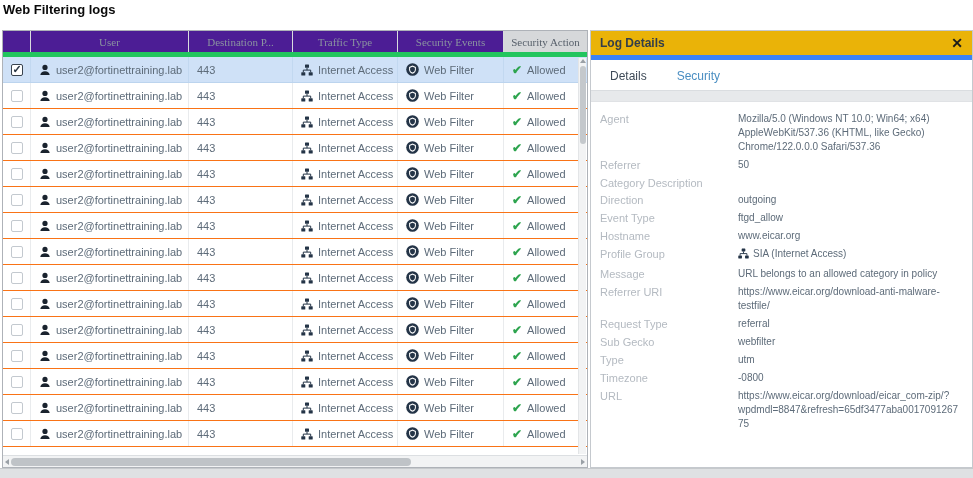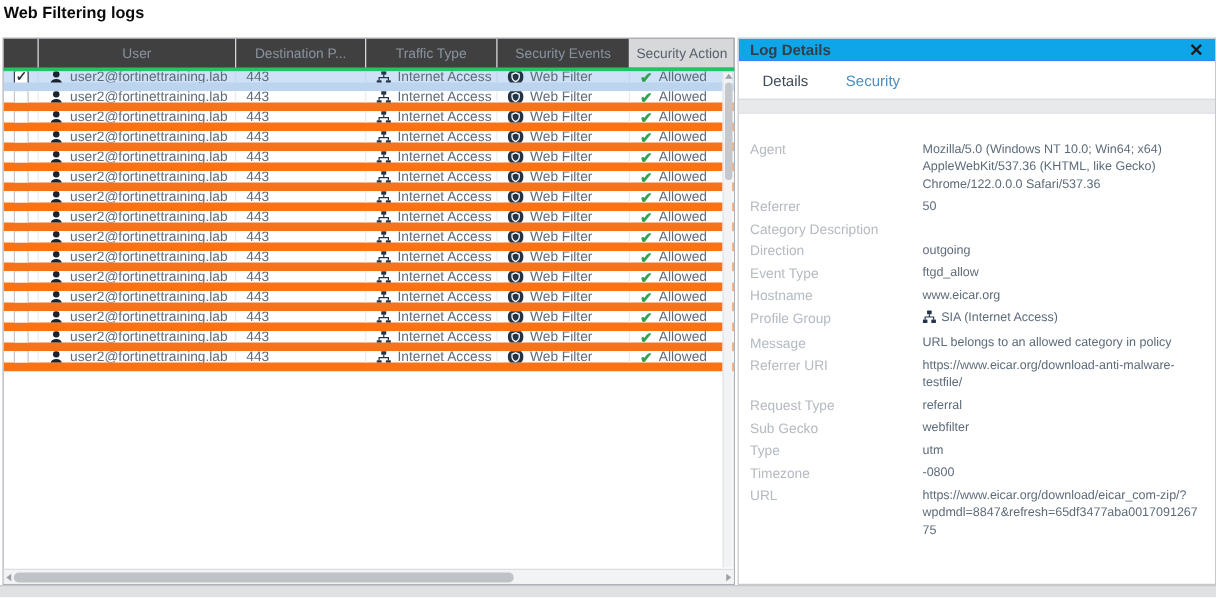--- a/index.html
+++ b/index.html
@@ -5,25 +5,25 @@
   * { box-sizing: border-box; margin: 0; padding: 0; }
   html, body { width: 973px; height: 478px; overflow: hidden; }
   body { position: relative; background: #fff; font-family: "Liberation Sans", sans-serif; }
 
   .page-title { position: absolute; top: 2px; left: 3px; font-size: 13px; font-weight: bold; color: #0a0a0a; }
 
   .main { position: absolute; top: 30px; left: 2px; right: 0; bottom: 10px; display: flex; }
 
   
   .table-wrap { width: 586px; flex: none; border: 1px solid #aeb2b8; background: #fff; display: flex; flex-direction: column; position: relative; }
-  .thead { display: flex; height: 26px; flex: none; background: #404040; border-bottom: 3px solid #22c55e; }
+  .thead { display: flex; height: 26px; flex: none; background: #4c1d95; border-bottom: 5px solid #22c55e; font-family: Liberation Serif, serif; }
   .th { display: flex; align-items: center; justify-content: center; font-size: 11px; color: #8a93a0; border-right: 1px solid #d8dbde; white-space: nowrap; overflow: hidden; }
   .th.hl { background: #d6d8da; color: #565f6a; }
   .rows { flex: 1; overflow: hidden; }
-  .tr { display: flex; height: 16px; border-bottom: 7px solid #f97316; background: #fff; }
+  .tr { display: flex; height: 26px; border-bottom: 1px solid #f97316; background: #fff; }
   .tr.selected { background: #cfe1f7; border-bottom-color: #bcd4ee; }
   .td { display: flex; align-items: center; font-size: 11px; color: #5d6b79; border-right: 1px solid #e9ebed; padding: 0 4px 0 8px; white-space: nowrap; overflow: hidden; }
   .tr.selected .td { border-right-color: #c2d8f0; }
   .c-check { width: 28px; flex: none; justify-content: center; padding: 0; }
   .c-user { width: 158px; flex: none; }
   .c-port { width: 104px; flex: none; }
   .c-traffic { width: 105px; flex: none; }
   .c-events { width: 106px; flex: none; }
   .c-action { flex: 1; border-right: none !important; }
   .th.c-check { padding: 0; }
@@ -38,28 +38,28 @@
   .vscroll { position: absolute; top: 27px; right: 1px; bottom: 13px; width: 8px; background: #f2f3f4; border-left: 1px solid #e3e5e7; }
   .vscroll .arrow-up { position: absolute; top: 1px; left: 1px; width: 0; height: 0; border-left: 3px solid transparent; border-right: 3px solid transparent; border-bottom: 4px solid #9aa0a6; }
   .vthumb { position: absolute; top: 8px; left: 1px; width: 6px; height: 78px; background: #c4c8cc; border-radius: 3px; }
   .hscroll { height: 12px; flex: none; background: #f2f3f4; border-top: 1px solid #dcdfe2; position: relative; }
   .hthumb { position: absolute; top: 2px; left: 8px; width: 400px; height: 8px; background: #bfc3c7; border-radius: 4px; }
   .hscroll .arrow-left { position: absolute; left: 2px; top: 3px; width: 0; height: 0; border-top: 3px solid transparent; border-bottom: 3px solid transparent; border-right: 4px solid #9aa0a6; }
   .hscroll .arrow-right { position: absolute; right: 2px; top: 3px; width: 0; height: 0; border-top: 3px solid transparent; border-bottom: 3px solid transparent; border-left: 4px solid #9aa0a6; }
 
   
   .panel { flex: 1; margin-left: 2px; border: 1px solid #c5c9ce; background: #fff; display: flex; flex-direction: column; overflow: hidden; }
-  .panel-header { height: 18px; flex: none; background: #0ea5e9; border-bottom: 1px solid #3b82f6; display: flex; align-items: center; padding: 0 9px; }
+  .panel-header { height: 29px; flex: none; background: #eab308; border-bottom: 5px solid #3b82f6; display: flex; align-items: center; padding: 0 9px; }
   .panel-title { flex: 1; font-size: 12px; font-weight: bold; color: #333e4a; }
   .close-x { font-size: 14px; font-weight: bold; color: #1a1a1a; line-height: 1; cursor: pointer; }
   .tabs { display: flex; height: 30px; flex: none; padding-left: 12px; background: #fff; }
   .tab { display: flex; align-items: center; padding: 16px 7px; margin-right: 16px; font-size: 12px; color: #3e4a57; cursor: pointer; }
   .tab.active { color: #4a8ec2; border-bottom: 2px solid #5b9bd0; }
   .tab-strip { height: 12px; flex: none; background: #e7e9eb; border-top: 1px solid #dadde0; border-bottom: 1px solid #e0e2e5; }
-  .fields { flex: 1; overflow: hidden; padding: 22px 10px 0 9px; }
+  .fields { flex: 1; overflow: hidden; padding: 10px 10px 0 9px; }
   .field { display: flex; margin-bottom: 4px; }
   .flabel { width: 138px; flex: none; font-size: 11px; color: #b4bac1; padding-top: 1px; }
   .fvalue { flex: 1; font-size: 10px; color: #5d6b79; line-height: 14px; overflow-wrap: anywhere; }
   .fvalue .icon { vertical-align: -2px; margin-right: 4px; display: none; }
 
   .bottom-strip { position: absolute; left: 0; right: 0; bottom: 0; height: 10px; background: #dfe1e3; border-top: 1px solid #c6c9cc; }
 </style>
 </head>
 <body>
 

